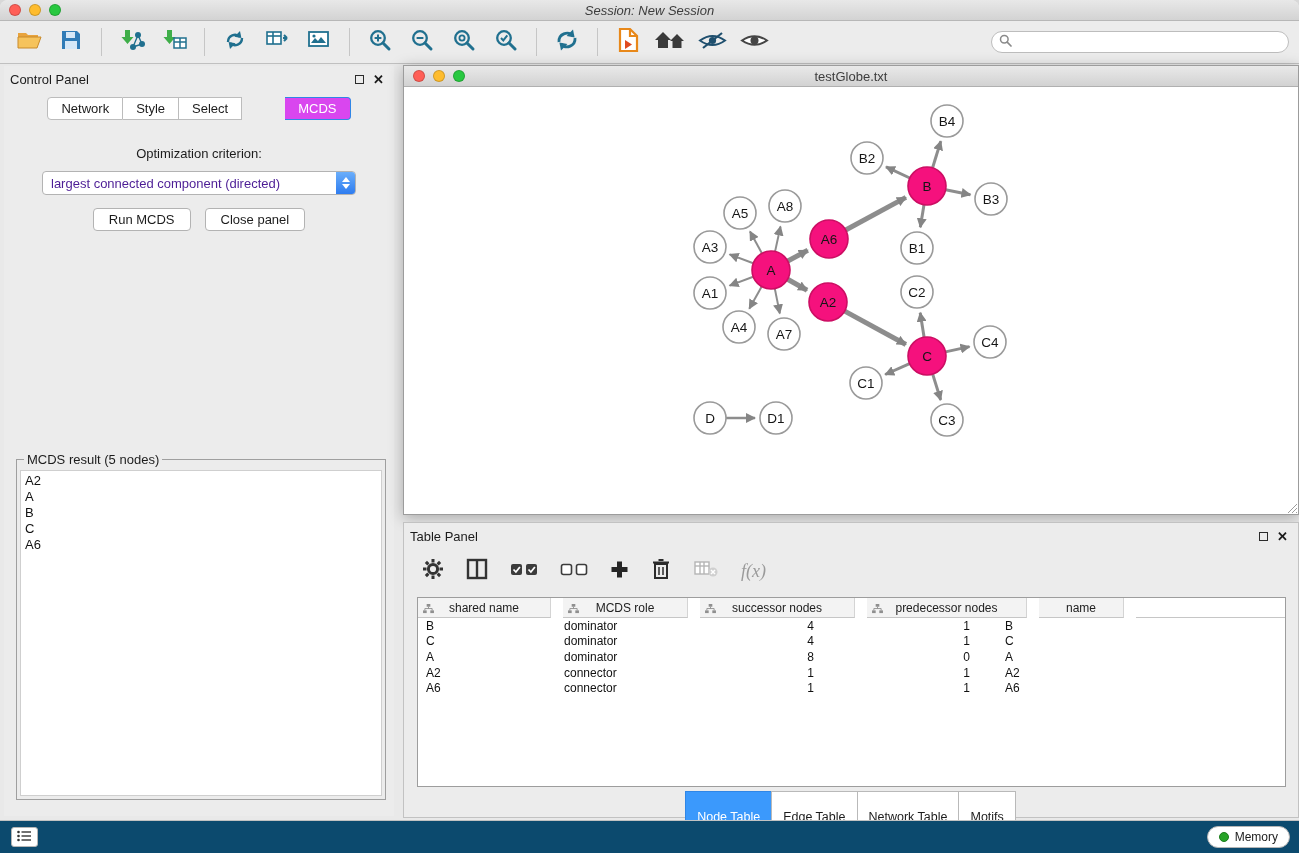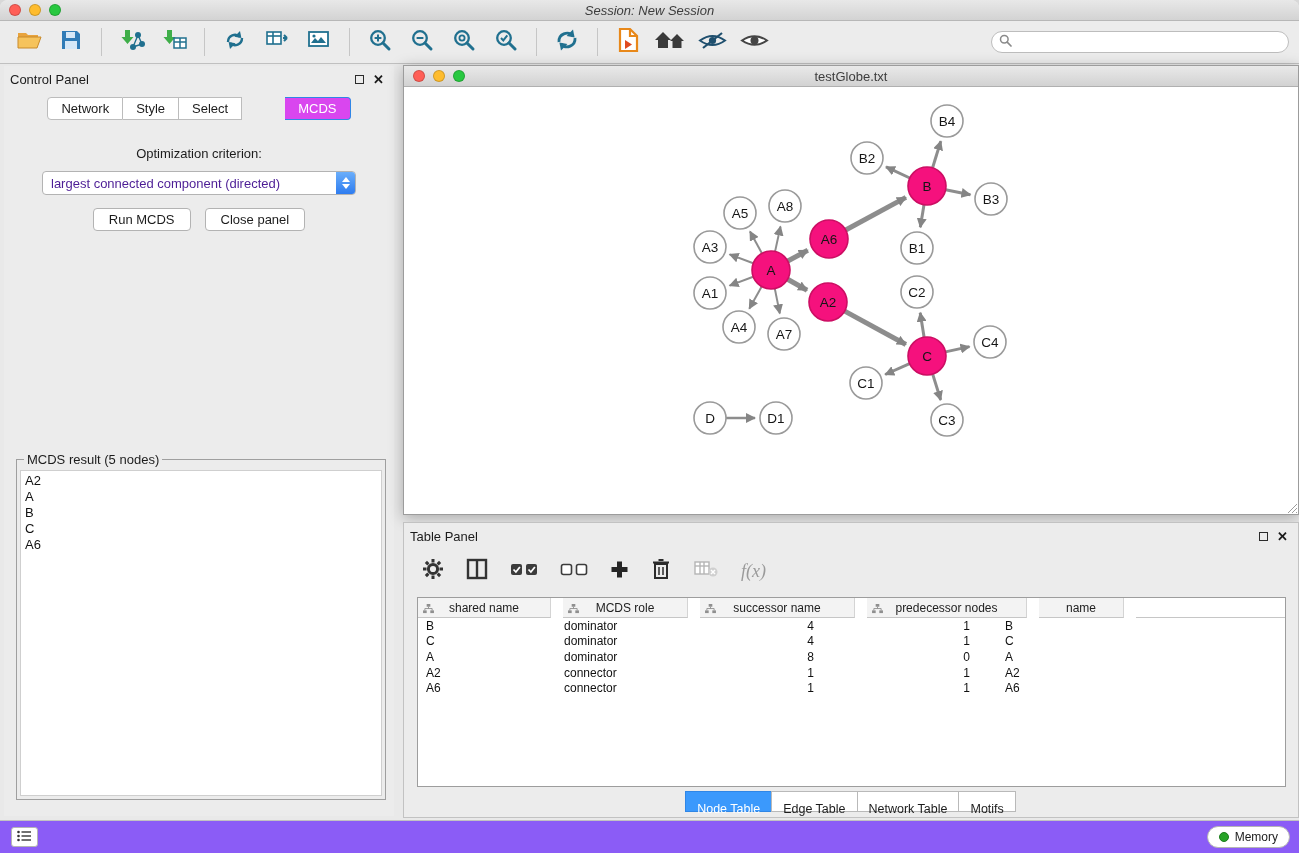--- a/index.html
+++ b/index.html
@@ -78,26 +78,26 @@
   .tp-head-cell { position:relative; height:20px; background:#f3f3f3; border-bottom:1px solid #c6c6c6;
     border-right:1px solid #d4d4d4; font-size:12px; color:#222; display:flex; align-items:center; justify-content:center; }
   .tp-head-cell .hier { position:absolute; left:5px; top:5px; }
   .tp-head-filler { height:20px; background:#fff; border-bottom:1px solid #c6c6c6; }
   .tp-row { display:grid; grid-template-columns:133px 125px 155px 160px 85px 1fr; height:15.6px; align-items:center; }
   .tp-cell { font-size:12px; color:#111; white-space:nowrap; }
   .c0 { padding-left:8px; } .c1 { padding-left:13px; }
   .c2 { text-align:right; padding-right:17px; } .c3 { text-align:right; padding-right:21px; }
   .c4 { padding-left:14px; }
   .tp-tabs { position:absolute; left:0; right:0; top:268px; display:flex; justify-content:center; }
-  .tp-tab { height:21px; line-height:19px; padding:8px 11px; font-size:12.5px; color:#1c1c1c; background:#fff;
+  .tp-tab { height:21px; line-height:19px; padding:16px 11px; font-size:12.5px; color:#1c1c1c; background:#fff;
     border:1px solid #b9b9b9; margin-left:-1px; }
   .tp-tab.selected { background:#3b99fc; border-color:#2f86e6; color:#fff; }
 
   
-  .statusbar { position:absolute; left:0; right:0; bottom:0; height:33px; background:#8b5cf6; border-top:1px solid #c2c2c2; }
+  .statusbar { position:absolute; left:0; right:0; bottom:0; height:33px; background:#0c4a6e; border-top:1px solid #c2c2c2; }
   .sb-list-btn { position:absolute; left:11px; top:6px; width:27px; height:20px; background:#fff;
     border:1px solid #b5b5b5; border-radius:3px; display:flex; align-items:center; justify-content:center; }
   .memory-btn { position:absolute; right:9px; top:5px; height:22px; background:#fff; border:1px solid #b5b5b5;
     border-radius:11px; display:flex; align-items:center; gap:6px; padding:0 11px; }
   .mem-dot { width:10px; height:10px; border-radius:50%; background:#27a327; border:1px solid #1d7d1d; }
   .memory-label { font-size:12px; color:#1c1c1c; }
 </style>
 </head>
 <body>
 
@@ -455,21 +455,21 @@
                 </svg></span>
               <span>MCDS role</span>
             </div>
           <div class="tp-head-cell">
               <span class="hier"><svg width="11" height="10" viewBox="0 0 12 11">
                   <rect x="4" y="0" width="4" height="3" fill="#8f8f8f"></rect>
                   <rect x="0" y="7" width="4" height="3" fill="#8f8f8f"></rect>
                   <rect x="8" y="7" width="4" height="3" fill="#8f8f8f"></rect>
                   <path d="M6 3 v2 M2 7 V5 h8 v2" stroke="#8f8f8f" fill="none"></path>
                 </svg></span>
-              <span>successor name</span>
+              <span>successor nodes</span>
             </div>
           <div class="tp-head-cell">
               <span class="hier"><svg width="11" height="10" viewBox="0 0 12 11">
                   <rect x="4" y="0" width="4" height="3" fill="#8f8f8f"></rect>
                   <rect x="0" y="7" width="4" height="3" fill="#8f8f8f"></rect>
                   <rect x="8" y="7" width="4" height="3" fill="#8f8f8f"></rect>
                   <path d="M6 3 v2 M2 7 V5 h8 v2" stroke="#8f8f8f" fill="none"></path>
                 </svg></span>
               <span>predecessor nodes</span>
             </div>

